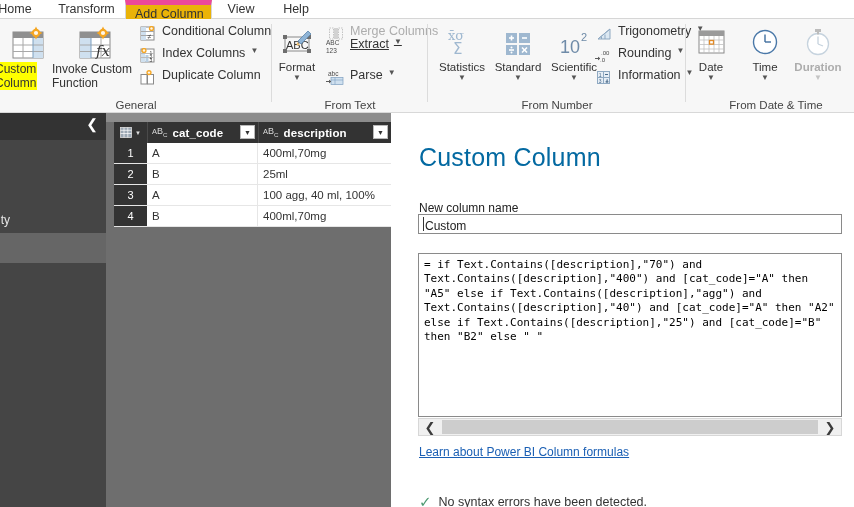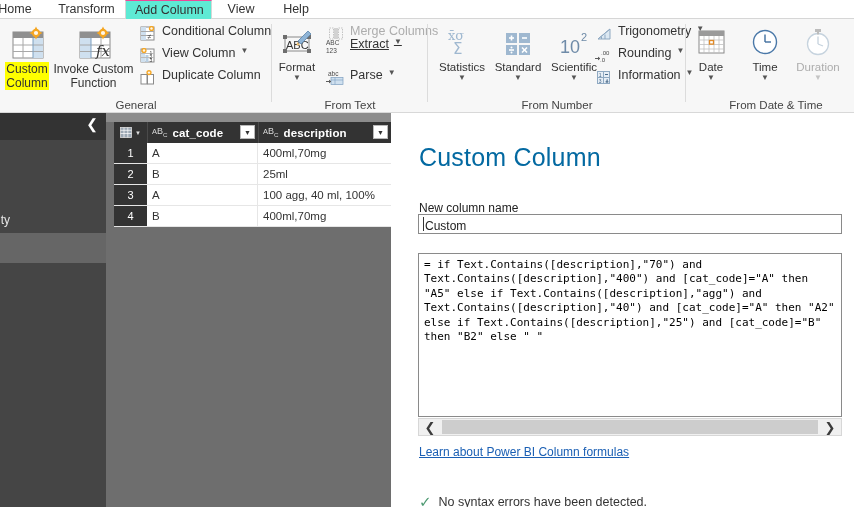--- a/index.html
+++ b/index.html
@@ -15,58 +15,58 @@
   
   .ribbon { position:absolute; left:0; top:0; width:854px; height:113px; background:#f7f7f7; }
   .tabstrip { position:absolute; left:0; top:0; width:854px; height:19px; background:#ffffff; }
   .tabstrip:after{ content:""; position:absolute; left:0; bottom:0; width:100%; height:1px; background:#d6d6d6; }
   .tab {
     position:absolute; top:0; height:19px; line-height:19px;
     font-size:12.5px; color:#333; text-align:center; white-space:nowrap;
     padding:0 9px; cursor:default;
   }
   .tab.active {
-    background:#5eead4; color:#333;
+    background:#eab308; color:#333;
     border-left:1px solid #d6d6d6; border-right:1px solid #d6d6d6;
-    border-top:1px solid #ec4899;
+    border-top:5px solid #ec4899;
     z-index:3;
   }
   .tab.active:after{ content:""; position:absolute; left:0; bottom:-1px; width:100%; height:1px; background:#f7f7f7; }
 
   .ribbon-body { position:absolute; left:0; top:19px; width:854px; height:94px; background:#f7f7f7; }
   .ribbon-body:after{ content:""; position:absolute; left:0; bottom:0; width:100%; height:1px; background:#d8d8d8; }
 
   .rgroup { position:absolute; top:0; height:94px; }
   .rgroup .glabel {
     position:absolute; bottom:2px; left:0; width:100%;
     text-align:center; font-size:11.5px; color:#444;
   }
   .rgroup .gsep { position:absolute; right:0; top:5px; width:1px; height:78px; background:#dcdcdc; }
 
   
-  .bigbtn { position:absolute; top:4px; width:66px; text-align:center; cursor:default; }
+  .bigbtn { position:absolute; top:4px; width:66px; cursor:default; }
   .bigbtn .bicon { height:40px; display:flex; align-items:center; justify-content:center; }
   .bigbtn .blab { font-size:12px; color:#333; line-height:13.5px; }
   .bigbtn .blab .hl { background:#ffff00; padding:0 1px; }
 
   
   .smallbtn {
     position:absolute; height:22px; display:flex; align-items:flex-start;
     font-size:12.5px; color:#333; cursor:default; white-space:nowrap;
   }
   .smallbtn.disabled { color:#adadad; }
   .smallbtn .sicon { width:20px; height:18px; margin-right:4px; display:flex; align-items:center; justify-content:center; flex:0 0 20px; }
   .caret-d { margin-left:5px; font-size:8px; color:#555; }
 
   
   .numbtn { position:absolute; top:4px; width:52px; text-align:center; cursor:default; }
   .numbtn .bicon { height:38px; display:flex; align-items:end; justify-content:center; padding-bottom:2px;}
   .numbtn .blab { font-size:11.5px; color:#333; }
   .numbtn .bcaret { font-size:8px; color:#555; line-height:10px; }
-  .numbtn.disabled .blab { color:#adadad; }
+  .numbtn.disabled .blab { color:#adadad;font-weight:bold; }
   .numbtn.disabled .bcaret { color:#c4c4c4; }
 
   
   .leftpanel { position:absolute; left:0; top:113px; width:106px; height:394px; background:#454545; }
   .lp-head { position:absolute; left:0; top:0; width:106px; height:27px; background:#333333; }
   .lp-head .lp-collapse {
     position:absolute; right:8px; top:3px; font-size:14px; color:#ffffff; cursor:pointer;
     font-family:"DejaVu Sans", sans-serif;
   }
   .lp-sub2 { position:absolute; left:-20px; top:100px; font-size:12px; color:#e6e6e6; white-space:nowrap; }
@@ -252,21 +252,21 @@
               <line x1="1" y1="9.5" x2="14" y2="9.5" stroke="#bbb"></line>
               <text x="9.5" y="6.5" font-family="Liberation Sans,sans-serif" font-size="5" fill="#444">1</text>
               <text x="9.5" y="10.5" font-family="Liberation Sans,sans-serif" font-size="5" fill="#444">2</text>
               <text x="9.5" y="14" font-family="Liberation Sans,sans-serif" font-size="5" fill="#444">3</text>
               <g fill="#f5a623">
                   <circle cx="4" cy="2.5" r="2.6"></circle>
                 </g>
               <circle cx="4" cy="2.5" r="1.2" fill="#fff7e8"></circle>
             </svg>
           </span>
-          <span>View Column</span>
+          <span>Index Columns</span>
           <span class="caret-d">▼</span>
         </div>
 
         <div class="smallbtn" style="left:138px;top:49px;">
           <span class="sicon">
             <svg width="16" height="15" viewBox="0 0 16 15">
               <rect x="1" y="4.5" width="6" height="9.5" fill="#fff" stroke="#8a8a8a"></rect>
               <rect x="7.5" y="4.5" width="6" height="9.5" fill="#fff" stroke="#8a8a8a"></rect>
               <g fill="#f5a623">
                   <circle cx="9" cy="2.6" r="2.6"></circle>

